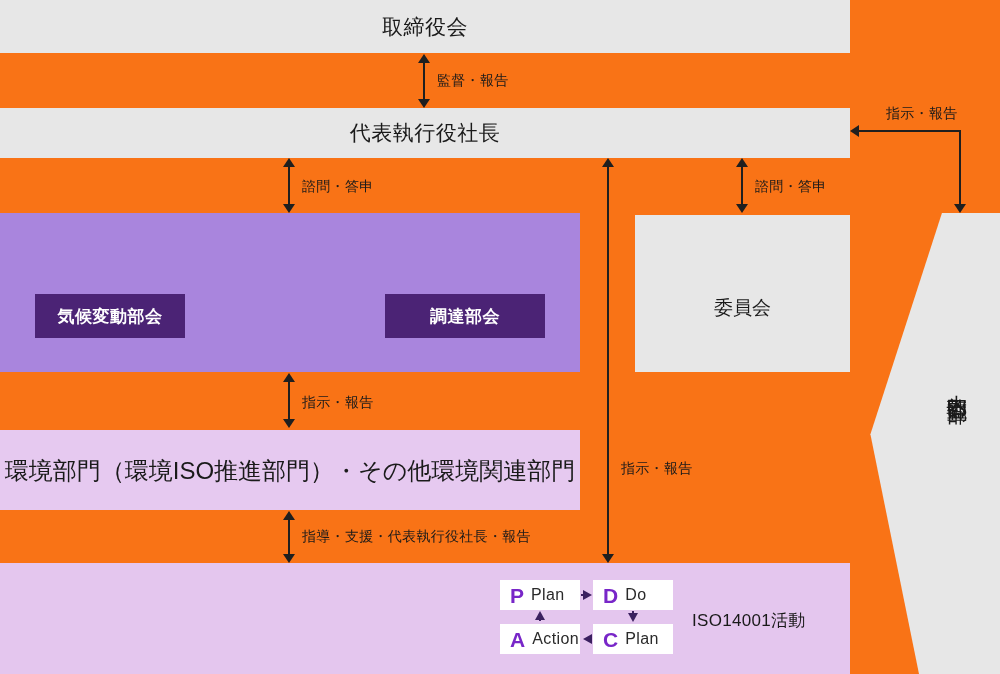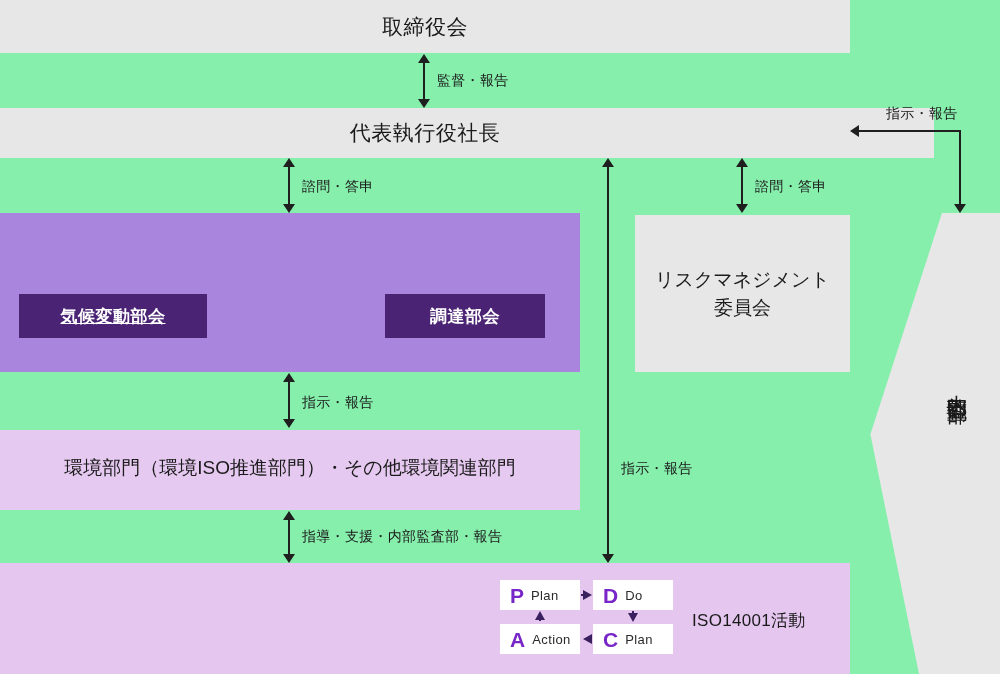--- a/index.html
+++ b/index.html
@@ -4,21 +4,21 @@
 <style>
   html, body {
     margin: 0;
     padding: 0;
     background: #ffffff;
   }
   #canvas {
     position: relative;
     width: 1000px;
     height: 674px;
-    background: #86efac;
+    background: #f97316;
     font-family: "Liberation Sans", "DejaVu Sans", sans-serif;
     color: #1a1a1a;
     overflow: hidden;
   }
   .band {
     position: absolute;
     display: flex;
     align-items: center;
     justify-content: center;
     box-sizing: border-box;
@@ -81,21 +81,21 @@
     font-size: 19px;
     line-height: 1.45;
     color: #1a1a1a;
   }
   .env-text {
     position: absolute;
     left: 0;
     top: 455px;
     width: 580px;
     text-align: center;
-    font-size: 19px;
+    font-size: 24px;
     color: #1a1a1a;
   }
   .depts-text {
     position: absolute;
     left: 0;
     top: 605px;
     width: 580px;
     text-align: center;
     font-size: 21px;
     color: #1a1a1a;
@@ -171,21 +171,21 @@
     box-sizing: border-box;
   }
   .pdca-letter {
     font-size: 21px;
     font-weight: bold;
     color: #7826c8;
     line-height: 1;
     margin-right: 7px;
   }
   .pdca-word {
-    font-size: 13px;
+    font-size: 16px;
     color: #2a2a2a;
     letter-spacing: 0.4px;
   }
   .pdca-arrow {
     position: absolute;
     width: 0;
     height: 0;
   }
   .pa-right {
     border-top: 5px solid transparent;
@@ -233,21 +233,21 @@
 
   <div class="band gray-band" style="left:0; top:0; width:850px; height:53px;">
     <span class="gray-band-inner">取締役会</span>
   </div>
 
   <div class="v-arrow" style="left:423px; top:60px; height:43px;"></div>
   <div class="arrow-head head-up" style="left:418px; top:54px;"></div>
   <div class="arrow-head head-down" style="left:418px; top:99px;"></div>
   <div class="arrow-label" style="left:437px; top:72px;">監督・報告</div>
 
-  <div class="band gray-band" style="left:0; top:108px; width:934px; height:50px;">
+  <div class="band gray-band" style="left:0; top:108px; width:850px; height:50px;">
     <span class="gray-band-inner">代表執行役社長</span>
   </div>
 
   <div class="v-arrow" style="left:288px; top:164px; height:44px;"></div>
   <div class="arrow-head head-up" style="left:283px; top:158px;"></div>
   <div class="arrow-head head-down" style="left:283px; top:204px;"></div>
   <div class="arrow-label" style="left:302px; top:178px;">諮問・答申</div>
 
   <div class="v-arrow" style="left:741px; top:164px; height:44px;"></div>
   <div class="arrow-head head-up" style="left:736px; top:158px;"></div>
@@ -260,46 +260,46 @@
   <div class="arrow-label" style="left:621px; top:460px;">指示・報告</div>
 
   <div class="arrow-label" style="left:886px; top:105px;">指示・報告</div>
   <div class="h-line" style="left:859px; top:130px; width:102px;"></div>
   <div class="arrow-head head-left" style="left:850px; top:125px;"></div>
   <div class="v-arrow" style="left:959px; top:130px; height:77px;"></div>
   <div class="arrow-head head-down" style="left:954px; top:204px;"></div>
 
   <div class="band purple-band" style="left:0; top:213px; width:580px; height:159px;"></div>
 
-  <div class="subcommittee" style="left:19px; top:294px; width:188px;text-decoration:underline;">
+  <div class="subcommittee" style="left:35px; top:294px; width:150px;">
     <span>気候変動部会</span>
   </div>
   <div class="subcommittee" style="left:385px; top:294px; width:160px;align-items:center;">
     <span>調達部会</span>
   </div>
 
   <div class="rm-box">
     <span>
-      <span>リスクマネジメント</span><br>
+      <br>
       <span>委員会</span>
     </span>
   </div>
 
   <div class="v-arrow" style="left:288px; top:379px; height:44px;"></div>
   <div class="arrow-head head-up" style="left:283px; top:373px;"></div>
   <div class="arrow-head head-down" style="left:283px; top:419px;"></div>
   <div class="arrow-label" style="left:302px; top:394px;">指示・報告</div>
 
   <div class="band lilac-band" style="left:0; top:430px; width:580px; height:80px;"></div>
   <div class="env-text">環境部門（環境ISO推進部門）・その他環境関連部門</div>
 
   <div class="v-arrow" style="left:288px; top:517px; height:40px;"></div>
   <div class="arrow-head head-up" style="left:283px; top:511px;"></div>
   <div class="arrow-head head-down" style="left:283px; top:554px;"></div>
-  <div class="arrow-label" style="left:302px; top:528px;">指導・支援・内部監査部・報告</div>
+  <div class="arrow-label" style="left:302px; top:528px;">指導・支援・代表執行役社長・報告</div>
 
   <div class="band lilac-band-2" style="left:0; top:563px; width:850px; height:111px;"></div>
 
   <div class="pdca-box" style="left:500px; top:580px; width:80px;">
     <span class="pdca-letter">P</span>
     <span class="pdca-word">Plan</span>
   </div>
   <div class="pdca-box" style="left:593px; top:580px; width:80px;">
     <span class="pdca-letter">D</span>
     <span class="pdca-word">Do</span>

